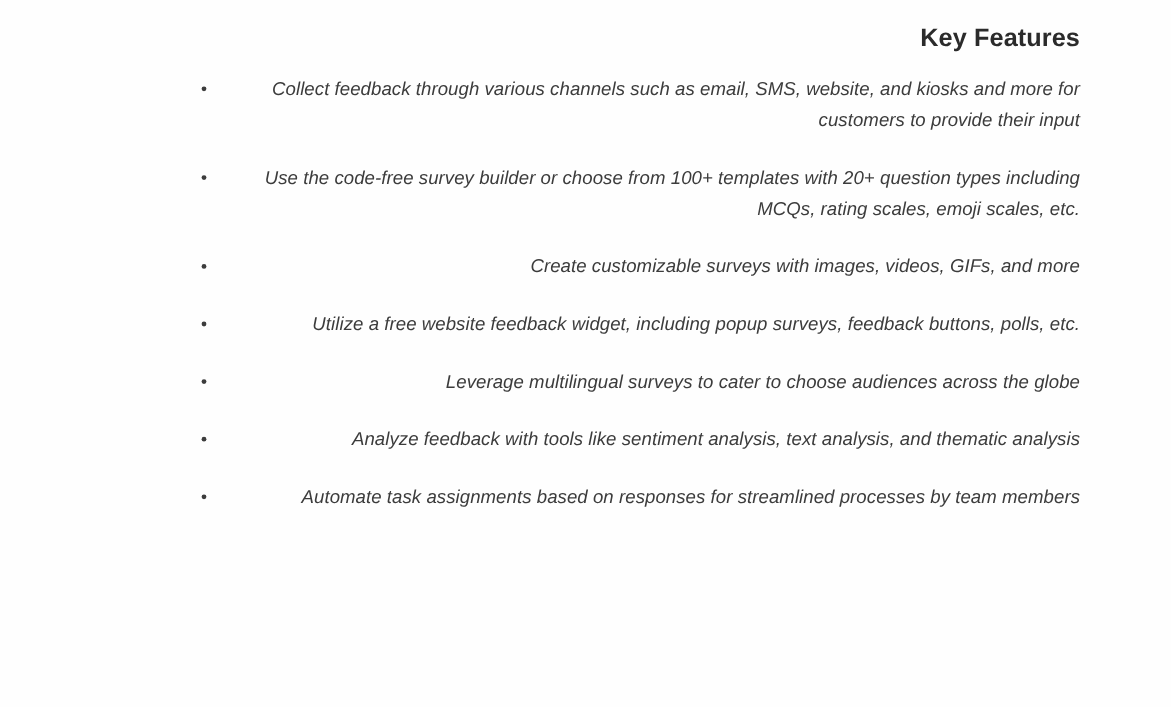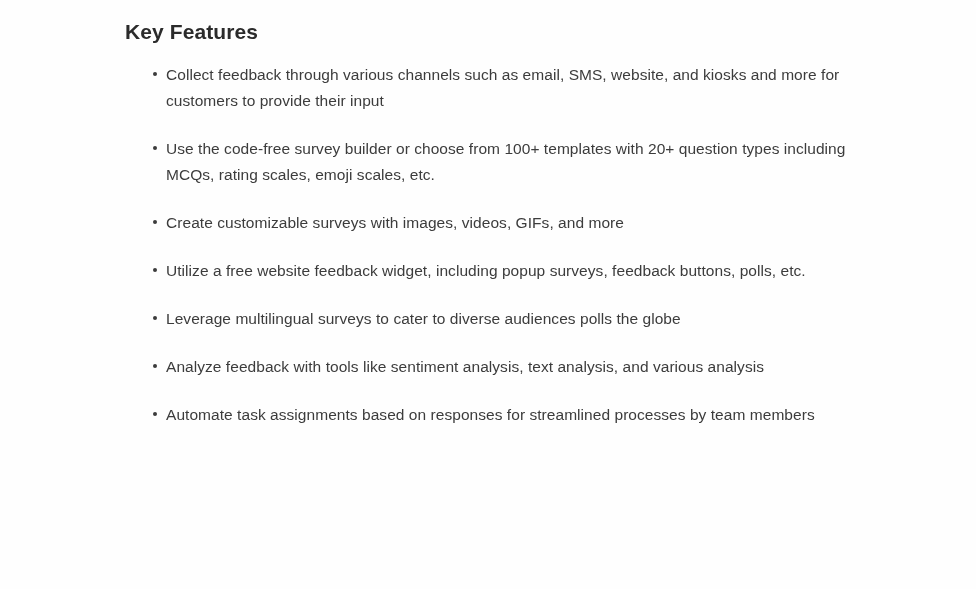--- a/index.html
+++ b/index.html
@@ -19,23 +19,24 @@
   .page {
     position: relative;
     width: 976px;
     height: 589px;
     background: #fefefe;
     box-sizing: border-box;
   }
 
   .content-block {
     position: absolute;
-    left: 125px;
+    left: 140px;
     top: 18px;
     width: 760px;
+    text-align: right;
   }
 
   .section-title {
     font-family: "Liberation Sans", sans-serif;
     font-size: 21px;
     font-weight: bold;
     color: #2b2b2b;
     letter-spacing: 0.1px;
     line-height: 28px;
     margin: 0 0 16px 0;
@@ -69,20 +70,21 @@
     left: 28px;
     top: 10px;
     width: 4px;
     height: 4px;
     background: #3c3c3c;
     border-radius: 50%;
   }
 
   .feature-text {
     display: block;
+    font-style: italic;
   }
 </style>
 </head>
 <body>
 
 <div class="page">
   <div class="content-block">
 
     <h2 class="section-title">Key Features</h2>
 
@@ -103,26 +105,26 @@
         <span class="feature-text">Create customizable surveys with images, videos, GIFs, and more</span>
       </li>
 
       <li class="feature-item">
         <span class="feature-bullet"></span>
         <span class="feature-text">Utilize a free website feedback widget, including popup surveys, feedback buttons, polls, etc.</span>
       </li>
 
       <li class="feature-item">
         <span class="feature-bullet"></span>
-        <span class="feature-text">Leverage multilingual surveys to cater to diverse audiences polls the globe</span>
+        <span class="feature-text">Leverage multilingual surveys to cater to choose audiences across the globe</span>
       </li>
 
       <li class="feature-item">
         <span class="feature-bullet"></span>
-        <span class="feature-text">Analyze feedback with tools like sentiment analysis, text analysis, and various analysis</span>
+        <span class="feature-text">Analyze feedback with tools like sentiment analysis, text analysis, and thematic analysis</span>
       </li>
 
 
       <li class="feature-item">
         <span class="feature-bullet"></span>
         <span class="feature-text">Automate task assignments based on responses for streamlined processes by team members</span>
       </li>
 
 
     </ul>

